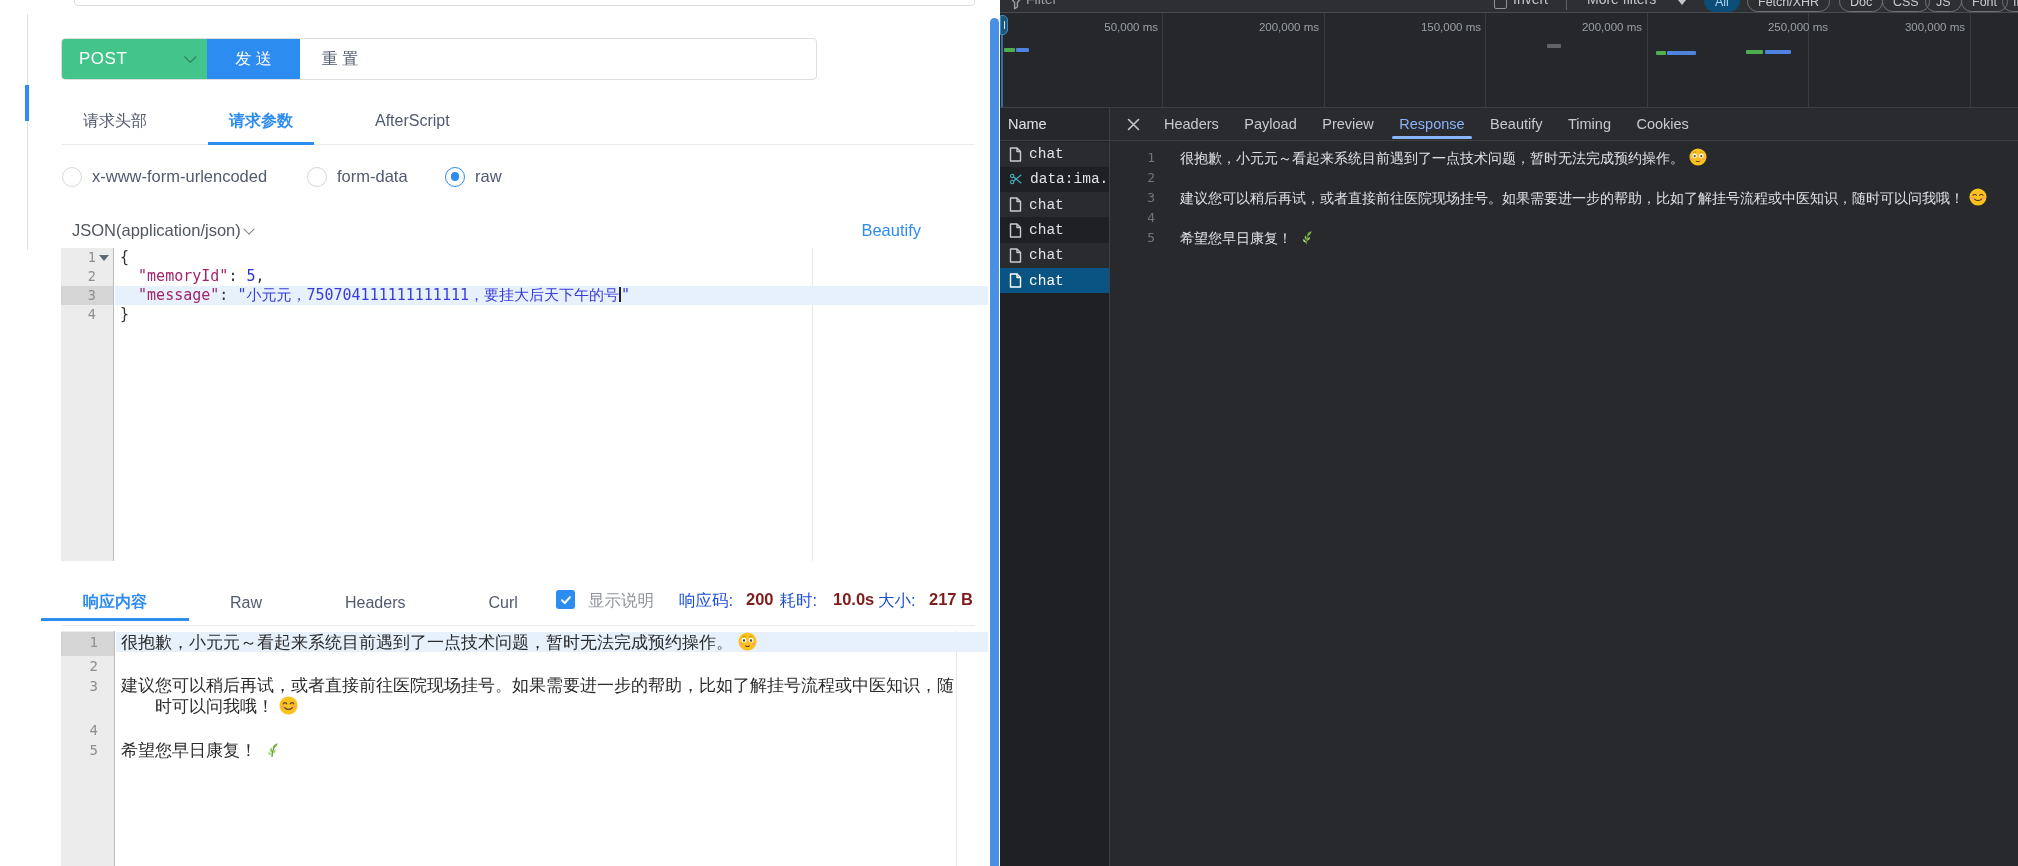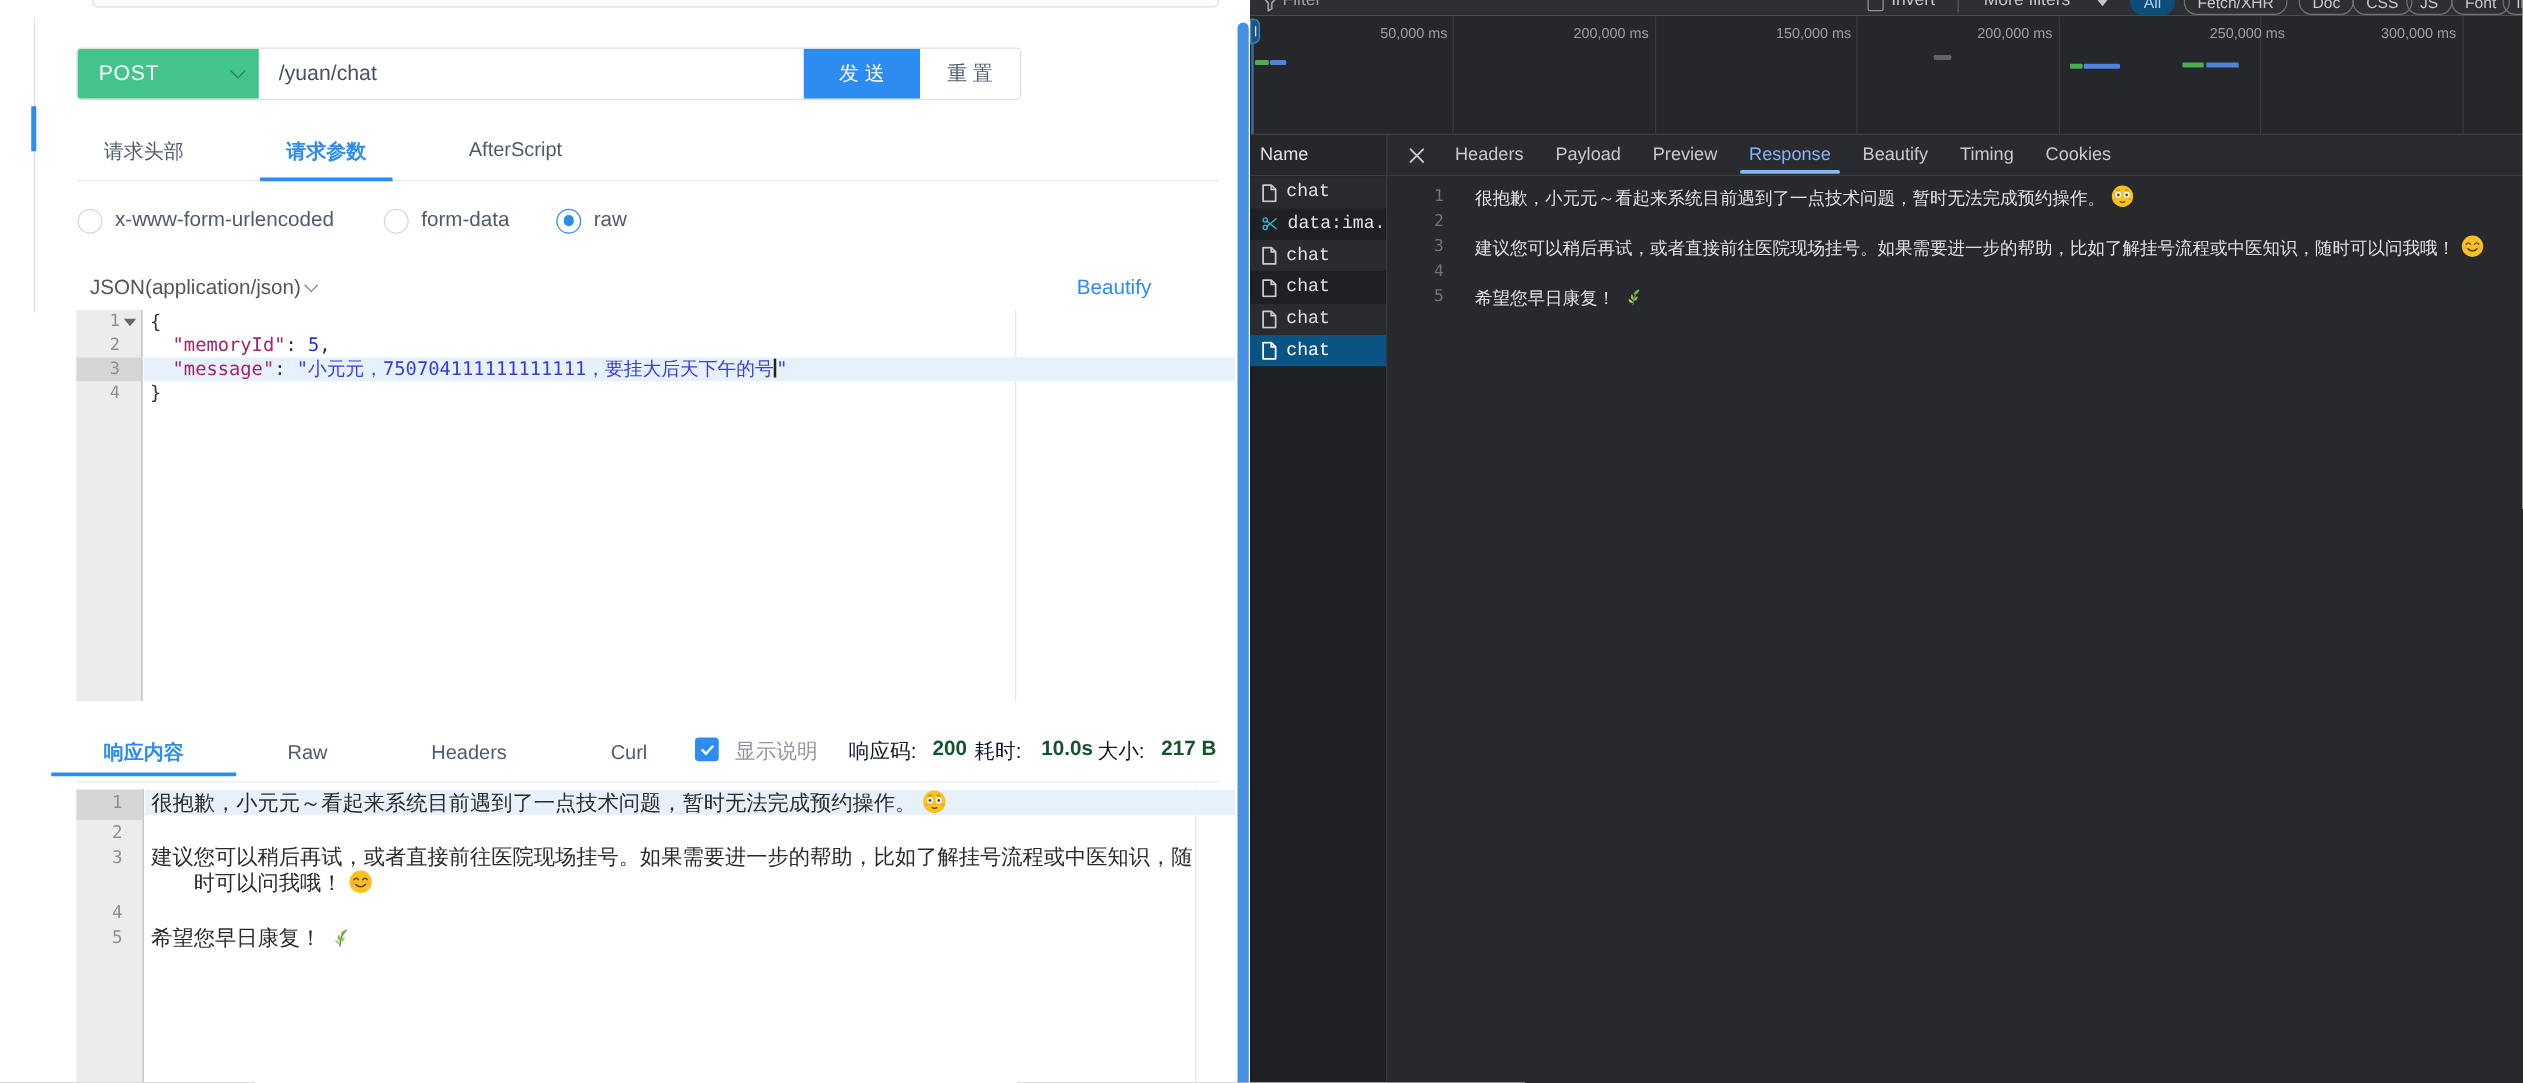--- a/index.html
+++ b/index.html
@@ -71,22 +71,22 @@
   .tk-n { color:#2433cd; }
   .tk-p { color:#333; }
   .caret-i { display:inline-block; width:2px; height:15px; background:#222; vertical-align:-2px; }
   .emoji { display:inline-block; vertical-align:-3px; margin-left:5px; text-indent:0; }
 
   
   #resp-meta { position:absolute; left:62px; top:589px; width:913px; height:22px; }
   #show-desc-box { position:absolute; left:494px; top:1px; width:19px; height:19px; background:#2d8cf0; border-radius:3px; color:#fff; display:flex; align-items:center; justify-content:center; }
   #show-desc-box svg { display:block; }
   #show-desc-label { position:absolute; left:526px; top:1px; font-size:16.5px; color:#8f949e; }
-  .stat-label { position:absolute; top:1px; font-size:16.5px; color:#0f172a; }
-  .stat-value { position:absolute; top:1px; font-size:16.5px; color:#14532d; font-weight:bold; }
+  .stat-label { position:absolute; top:1px; font-size:16.5px; color:#1d4ed8; }
+  .stat-value { position:absolute; top:1px; font-size:16.5px; color:#7f1d1d; font-weight:bold; }
 
   
   #left-scrollbar { left:989px; top:0; width:11px; height:866px; background:#fff; }
   #left-scroll-thumb { position:absolute; left:0.5px; top:18px; width:9px; height:860px; background:#4a90e2; border-radius:5px; }
 
   
   #devtools { left:1000px; top:0; width:1018px; height:866px; background:#1f2023; overflow:hidden; color:#c9cdd2; }
 
   #dt-filterbar { position:absolute; left:0; top:0; width:1018px; height:13px; background:#2e2f33; border-bottom:1px solid #494a4e; overflow:hidden; }
   #dt-filter-funnel { position:absolute; left:8px; top:-6px; }
@@ -136,23 +136,20 @@
 
 <div id="left-app" class="abs">
   <div id="top-sliver" class="abs"></div>
   <div id="side-rail-line" class="abs"></div>
   <div id="side-rail-active" class="abs"></div>
 
   <div id="url-row" class="abs">
     <div id="method-select">
       <span>POST</span>
       <span id="method-caret"></span>
-    </div>
-    <div id="url-input">
-      <span>/yuan/chat</span>
     </div>
     <div id="send-btn">发 送</div>
     <div id="reset-btn">重 置</div>
   </div>
 
   <div id="req-tabs" class="abs ltab-row">
       <span class="ltab">请求头部</span>
       <span class="ltab active">请求参数</span>
       <span class="ltab">AfterScript</span>
     </div>

